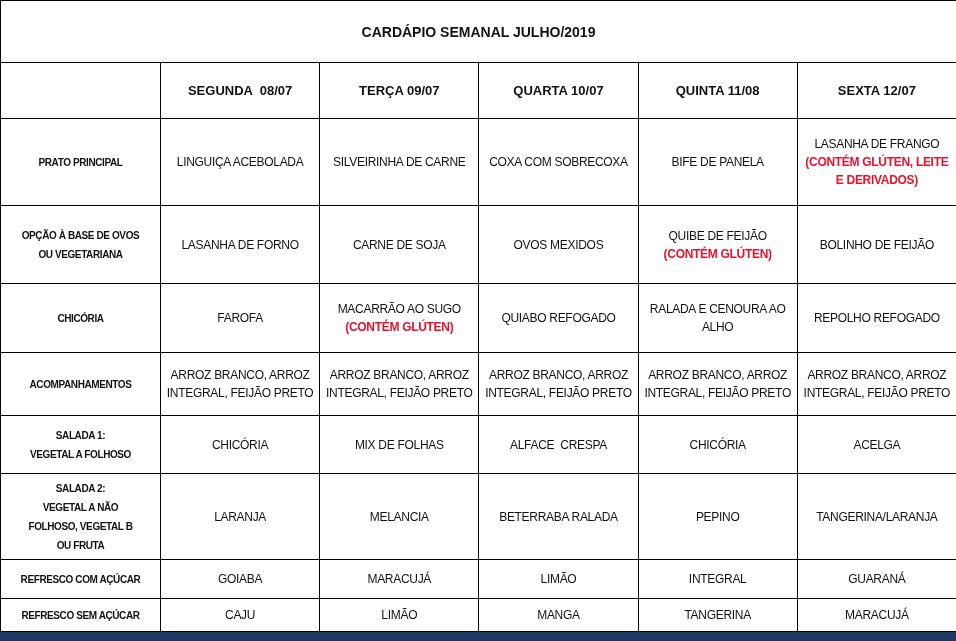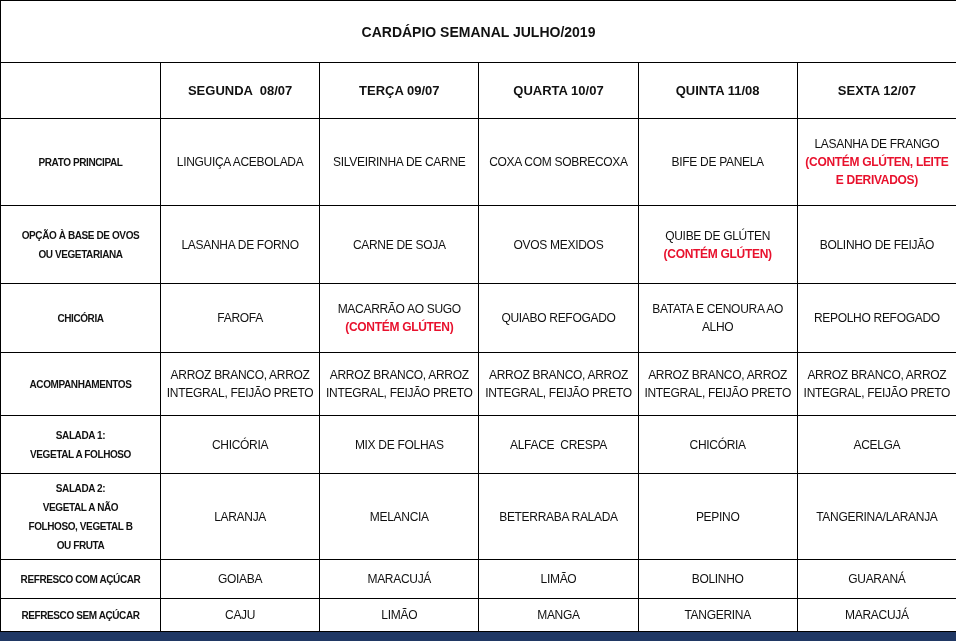--- a/index.html
+++ b/index.html
@@ -136,21 +136,21 @@
           </td>
       <td class="cell">
             <span class="txt">CARNE DE SOJA</span>
             <span class="note"></span>
           </td>
       <td class="cell">
             <span class="txt">OVOS MEXIDOS</span>
             <span class="note"></span>
           </td>
       <td class="cell">
-            <span class="txt">QUIBE DE GLÚTEN</span>
+            <span class="txt">QUIBE DE FEIJÃO</span>
             <span class="note">(CONTÉM GLÚTEN)</span>
           </td>
       <td class="cell">
             <span class="txt">BOLINHO DE FEIJÃO</span>
             <span class="note"></span>
           </td>
     </tr>
 
     <tr class="r3">
       <td class="rowhead">CHICÓRIA</td>
@@ -160,21 +160,21 @@
           </td>
       <td class="cell">
             <span class="txt">MACARRÃO AO SUGO</span>
             <span class="note">(CONTÉM GLÚTEN)</span>
           </td>
       <td class="cell">
             <span class="txt">QUIABO REFOGADO</span>
             <span class="note"></span>
           </td>
       <td class="cell">
-            <span class="txt">BATATA E CENOURA AO
+            <span class="txt">RALADA E CENOURA AO
 ALHO</span>
             <span class="note"></span>
           </td>
       <td class="cell">
             <span class="txt">REPOLHO REFOGADO</span>
             <span class="note"></span>
           </td>
     </tr>
 
     <tr class="r4">
@@ -266,21 +266,21 @@
           </td>
       <td class="cell">
             <span class="txt">MARACUJÁ</span>
             <span class="note"></span>
           </td>
       <td class="cell">
             <span class="txt">LIMÃO</span>
             <span class="note"></span>
           </td>
       <td class="cell">
-            <span class="txt">BOLINHO</span>
+            <span class="txt">INTEGRAL</span>
             <span class="note"></span>
           </td>
       <td class="cell">
             <span class="txt">GUARANÁ</span>
             <span class="note"></span>
           </td>
     </tr>
 
     <tr class="r8">
       <td class="rowhead">REFRESCO SEM AÇÚCAR</td>

